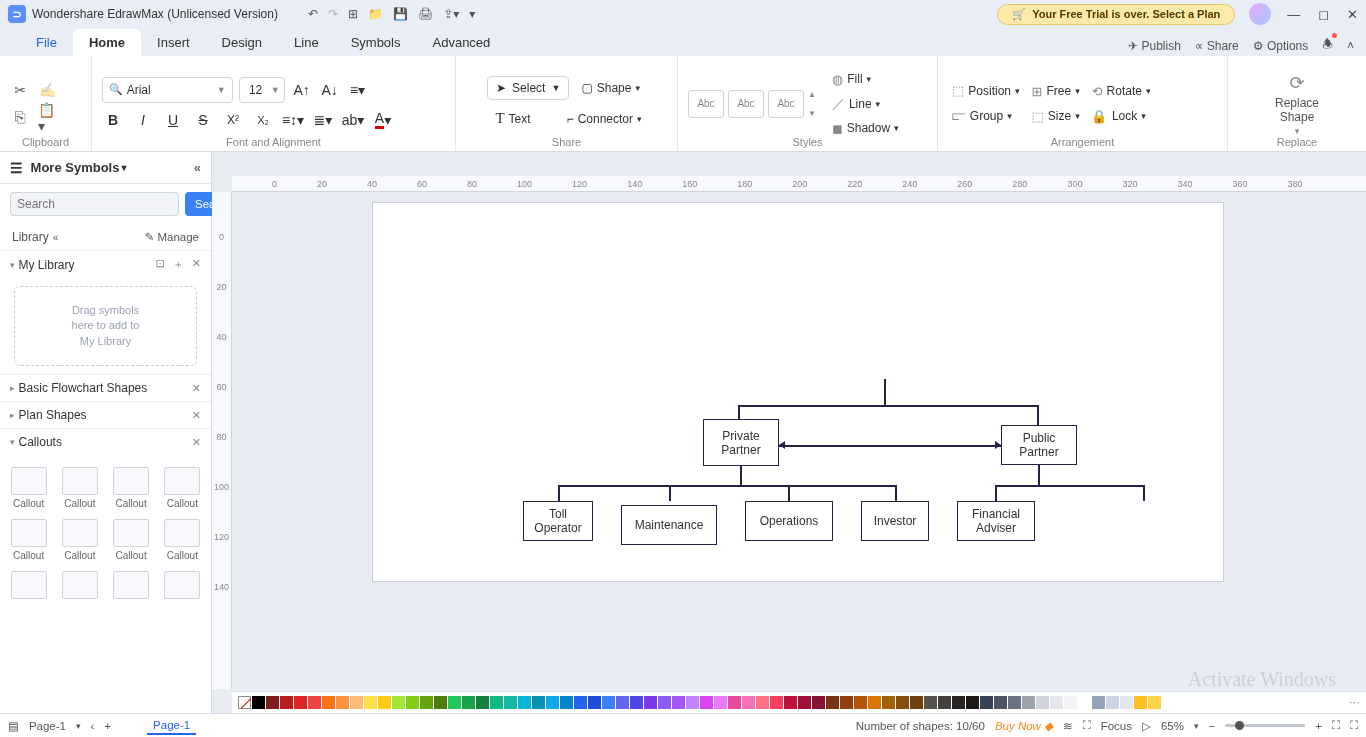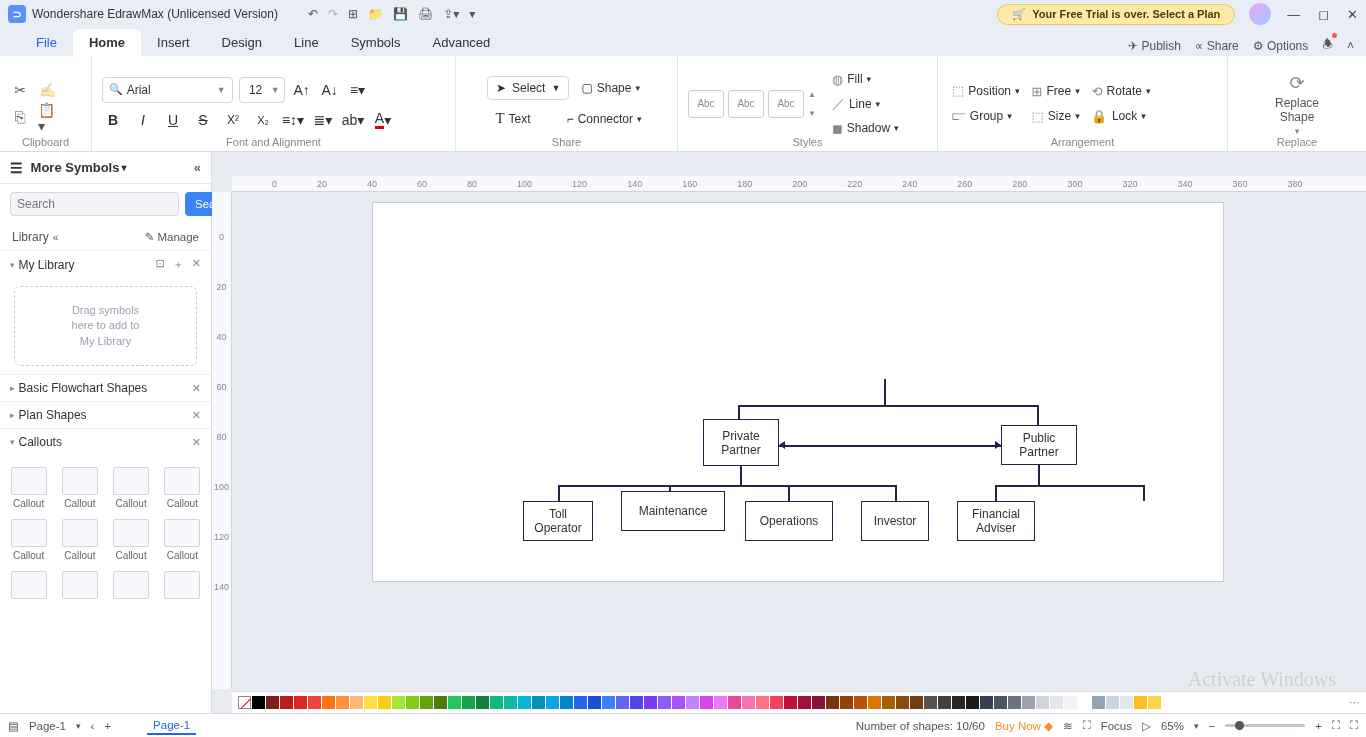--- a/index.html
+++ b/index.html
@@ -107,21 +107,21 @@
 .pal-sw { width:13px; height:13px; cursor:pointer; }
 .pal-none { width:13px; height:13px; border:1px solid #888; position:relative; }
 .pal-none::after { content:''; position:absolute; left:0; top:6px; width:14px; height:1px; background:#d00; transform:rotate(-45deg); }
 
 
 .statusbar { position:absolute; left:0; right:0; bottom:0; height:24px; background:#fff; border-top:1px solid #d6dce6; display:flex; align-items:center; padding:0 8px; font-size:11.5px; color:#555; }
 .statusbar .left { display:flex; align-items:center; gap:10px; }
 .statusbar .page-tab { color:#2563eb; font-weight:500; padding:2px 6px; border-bottom:2px solid #2563eb; margin-left:26px; }
 .statusbar .spacer { flex:1; }
 .statusbar .right { display:flex; align-items:center; gap:10px; }
-.statusbar .buy { color:#ff8a1f; }
+.statusbar .buy { color:#ff8a1f;font-style:italic; }
 .zoom-slider { width:80px; height:3px; background:#c0c6d2; border-radius:2px; position:relative; }
 .zoom-slider::after { content:''; position:absolute; left:10px; top:-3px; width:9px; height:9px; border-radius:50%; background:#555; }
 
 
 .watermark { position:absolute; right:30px; bottom:46px; font-size:20px; color:rgba(0,0,0,0.12); font-family:'Segoe UI'; }
 
 </style>
 </head>
 <body>
 
@@ -497,21 +497,21 @@
       <div style="position:absolute;left:622px;top:238px;border-left:6px solid #2a1f47;border-top:4px solid transparent;border-bottom:4px solid transparent"></div>
 
       <div class="conn v" style="left:367px;top:262px;height:20px"></div>
       <div class="conn h" style="left:185px;top:282px;width:338px"></div>
       <div class="conn v" style="left:185px;top:282px;height:16px"></div>
       <div class="conn v" style="left:296px;top:282px;height:16px"></div>
       <div class="conn v" style="left:415px;top:282px;height:16px"></div>
       <div class="conn v" style="left:522px;top:282px;height:16px"></div>
       <div class="org-box" style="left:150px;top:298px;width:70px;height:40px;white-space:pre-line">Toll
 Operator</div>
-      <div class="org-box" style="left:248px;top:288px;width:104px;height:40px">Maintenance</div>
+      <div class="org-box" style="left:248px;top:302px;width:96px;height:40px">Maintenance</div>
       <div class="org-box" style="left:372px;top:298px;width:88px;height:40px">Operations</div>
       <div class="org-box" style="left:488px;top:298px;width:68px;height:40px">Investor</div>
 
       <div class="conn v" style="left:665px;top:262px;height:20px"></div>
       <div class="conn h" style="left:622px;top:282px;width:148px"></div>
       <div class="conn v" style="left:622px;top:282px;height:16px"></div>
       <div class="conn v" style="left:770px;top:282px;height:16px"></div>
       <div class="org-box" style="left:584px;top:298px;width:78px;height:40px;white-space:pre-line">Financial
 Adviser</div>
     </div>

